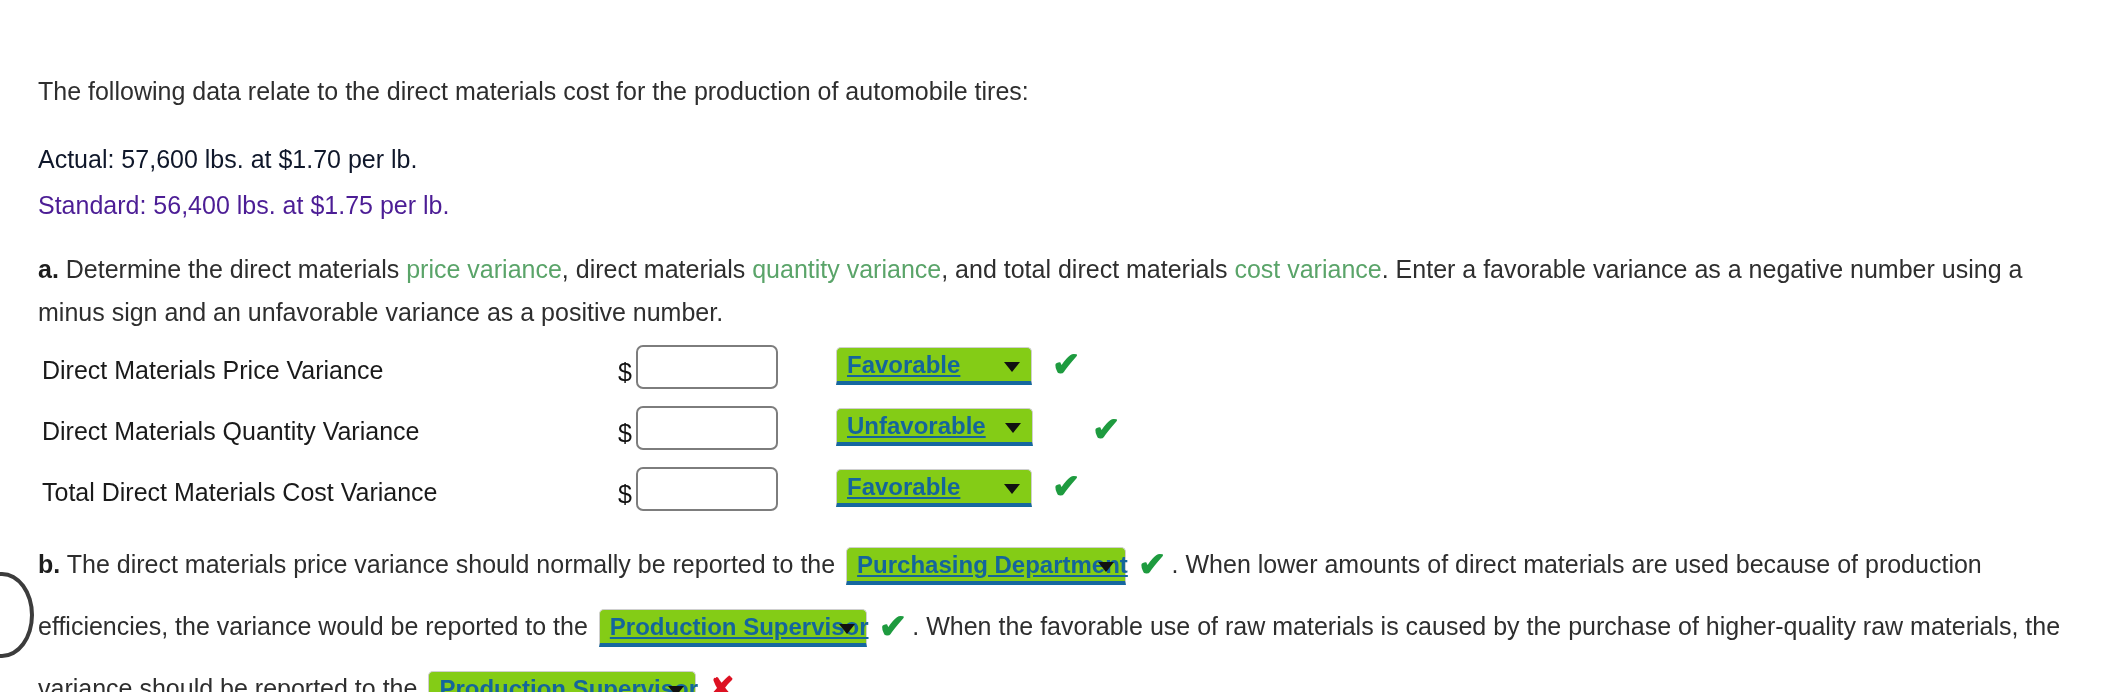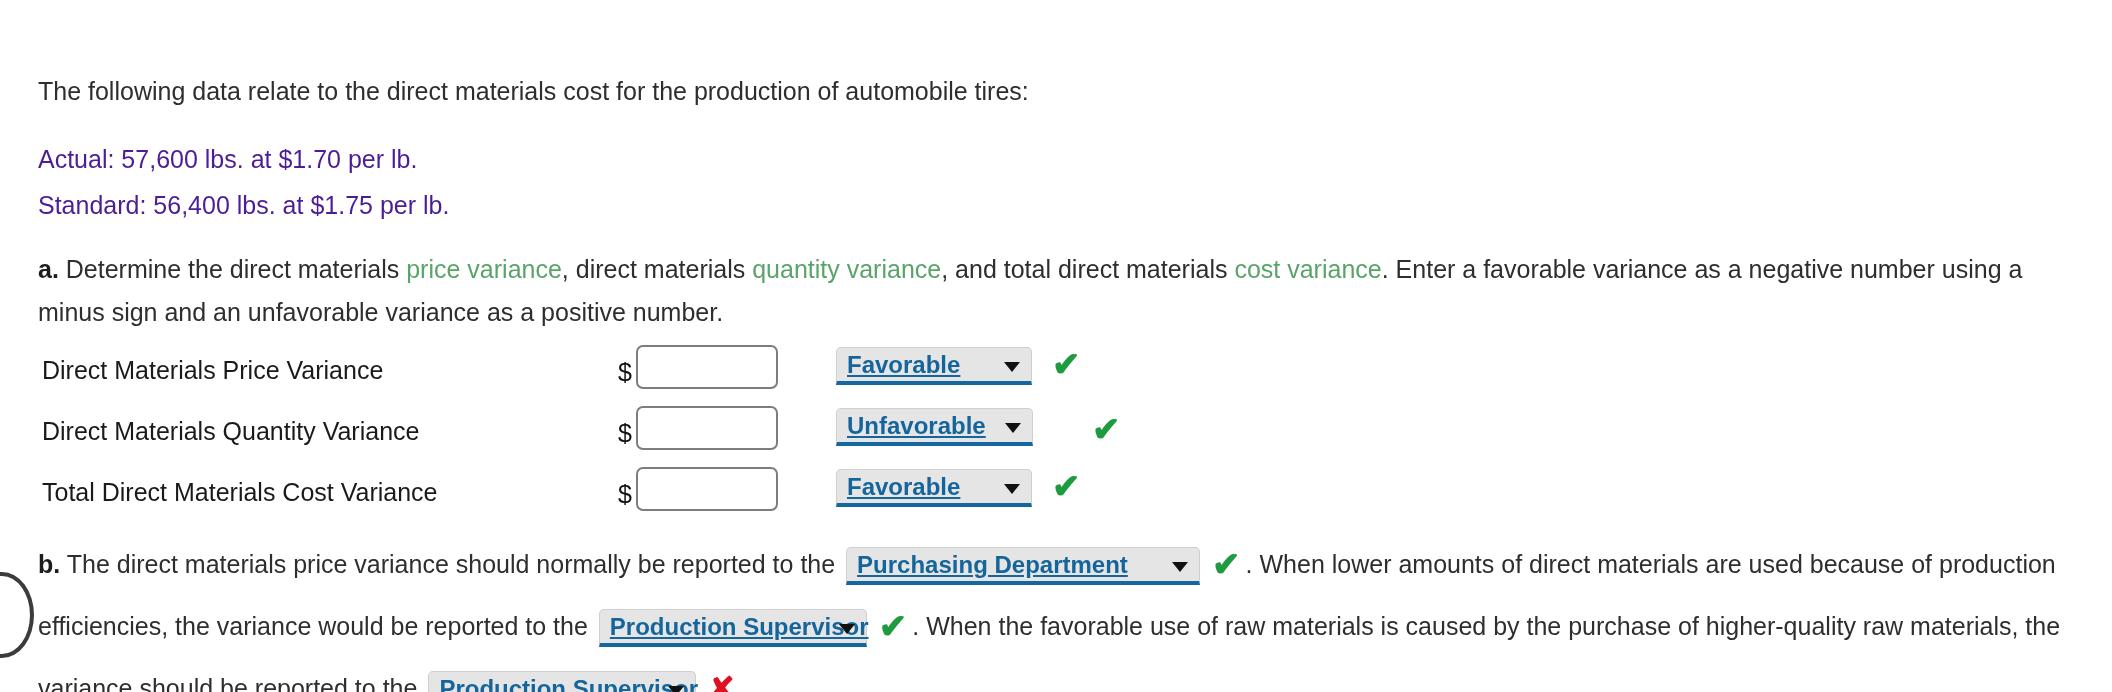--- a/index.html
+++ b/index.html
@@ -56,21 +56,21 @@
     color: #2e2e2e;
     white-space: nowrap;
   }
 
   .data-line-1 {
     position: absolute;
     left: 38px;
     top: 142px;
     font-size: 25px;
     line-height: 34px;
-    color: #4c1d95;
+    color: #0f172a;
     white-space: nowrap;
   }
   .data-line-2 {
     position: absolute;
     left: 38px;
     top: 188px;
     font-size: 25px;
     line-height: 34px;
     color: #4c1d95;
     white-space: nowrap;
@@ -137,21 +137,21 @@
   
   .sel {
     position: relative;
     display: inline-block;
     vertical-align: middle;
     height: 38px;
     box-sizing: border-box;
     border: 1px solid #cfcfcf;
     border-bottom: 4px solid #1567a0;
     border-radius: 5px 5px 0 0;
-    background: #e5e5e5;
+    background: #84cc16;
     padding: 0 34px 0 10px;
     font-size: 24px;
     font-weight: bold;
     color: #14659c;
     text-decoration: underline;
     line-height: 34px;
     white-space: nowrap;
   }
   .sel .caret {
     position: absolute;
@@ -200,21 +200,21 @@
     color: #2e2e2e;
   }
   .part-b .sel { margin: 0 4px; }
   .part-b .check, .part-b .cross {
     display: inline-block;
     vertical-align: middle;
     margin: 0 5px 0 8px;
     position: relative;
     top: -2px;
   }
-  .sel-b1 { width: 354px; }
+  .sel-b1 { width: 280px; }
   .sel-b2 { width: 268px; }
   .sel-b3 { width: 268px; }
 </style>
 </head>
 <body>
 
 <div class="page">
 
   <div class="arc-artifact"></div>
 

